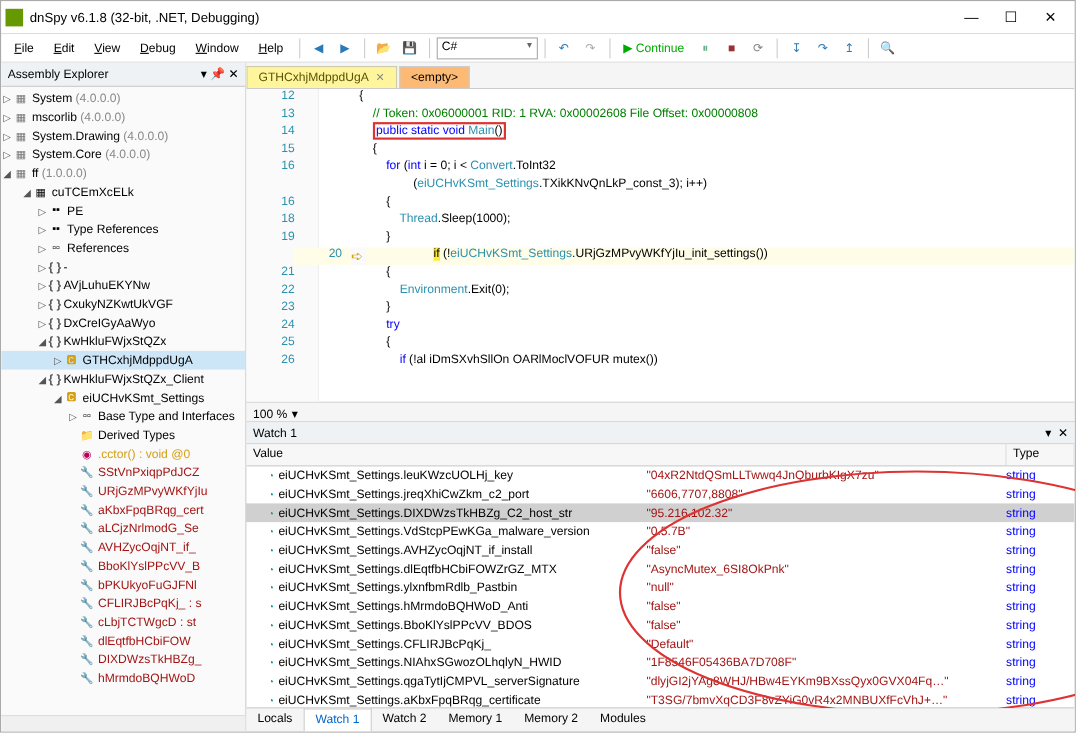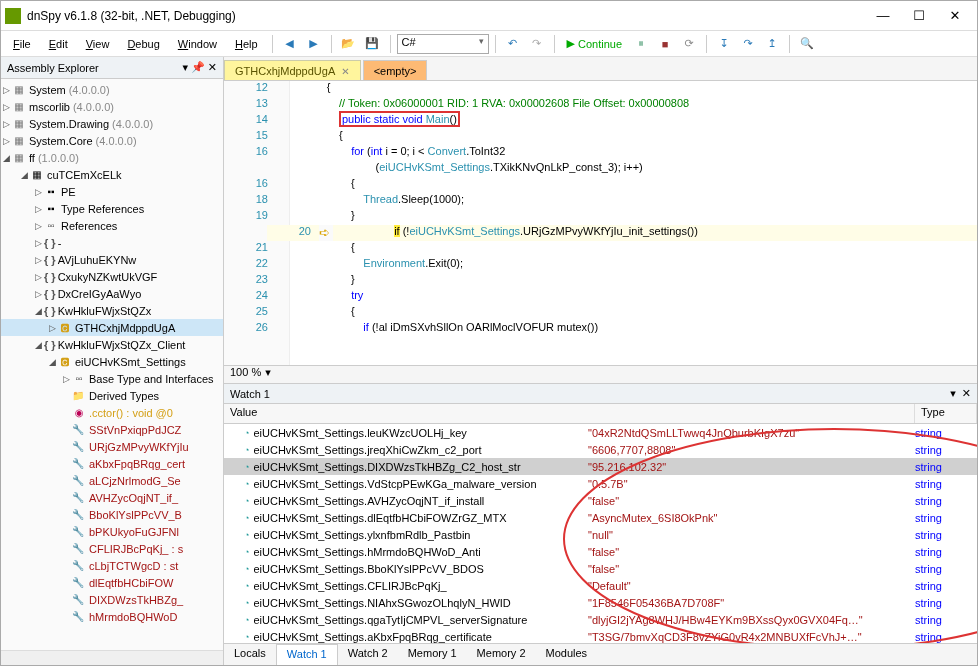--- a/index.html
+++ b/index.html
@@ -39,21 +39,21 @@
 .code .marg { width: 14px; }
 .code .txt { white-space: pre; }
 .code .kw { color: #0000ff; }
 .code .cm { color: #008000; }
 .code .ty { color: #2b91af; }
 .code .num { color: #000; }
 .code .hl-line { background: #fffde7; margin-left: 43px; }
 .code .hl-if { background: #ffeb3b; }
 .code .arrow { color: #d9a400; font-size: 13px; }
 .code .red-box { border: 2px solid #d33; padding: 0 1px;}
-.zoomctrl { height: 18px; border-top: 1px solid #ccc; display: flex; align-items: flex-start; padding: 0 6px; font-size: 10px; gap: 4px; background: #f5f5f5;}
+.zoomctrl { height: 18px; border-top: 1px solid #ccc; display: flex; align-items: flex-end; padding: 0 6px; font-size: 10px; gap: 4px; background: #f5f5f5;}
 .watch { height: 282px; display: flex; flex-direction: column; border-top: 1px solid #ccc; position: relative;}
 .watch .whead { height: 20px; background: #eef2f5; display: flex; align-items: center; padding: 0 6px; font-size: 11px; border-bottom: 1px solid #ccc; }
 .watch .whead .wx { margin-left: auto; display: flex; gap: 6px; }
 .watch .wcols { height: 20px; display: flex; border-bottom: 1px solid #ccc; background: #f7f7f7; font-size: 11px;}
 .watch .wcols div { padding: 2px 6px; border-right: 1px solid #ddd; }
 .watch .wcol-n { width: 364px; }
 .watch .wcol-v { flex: 1; }
 .watch .wcol-t { width: 62px; }
 .watch .wbody { flex: 1; overflow: auto; font-size: 11px; position: relative; }
 .watch .wrow { display: flex; height: 17px; align-items: center; }

